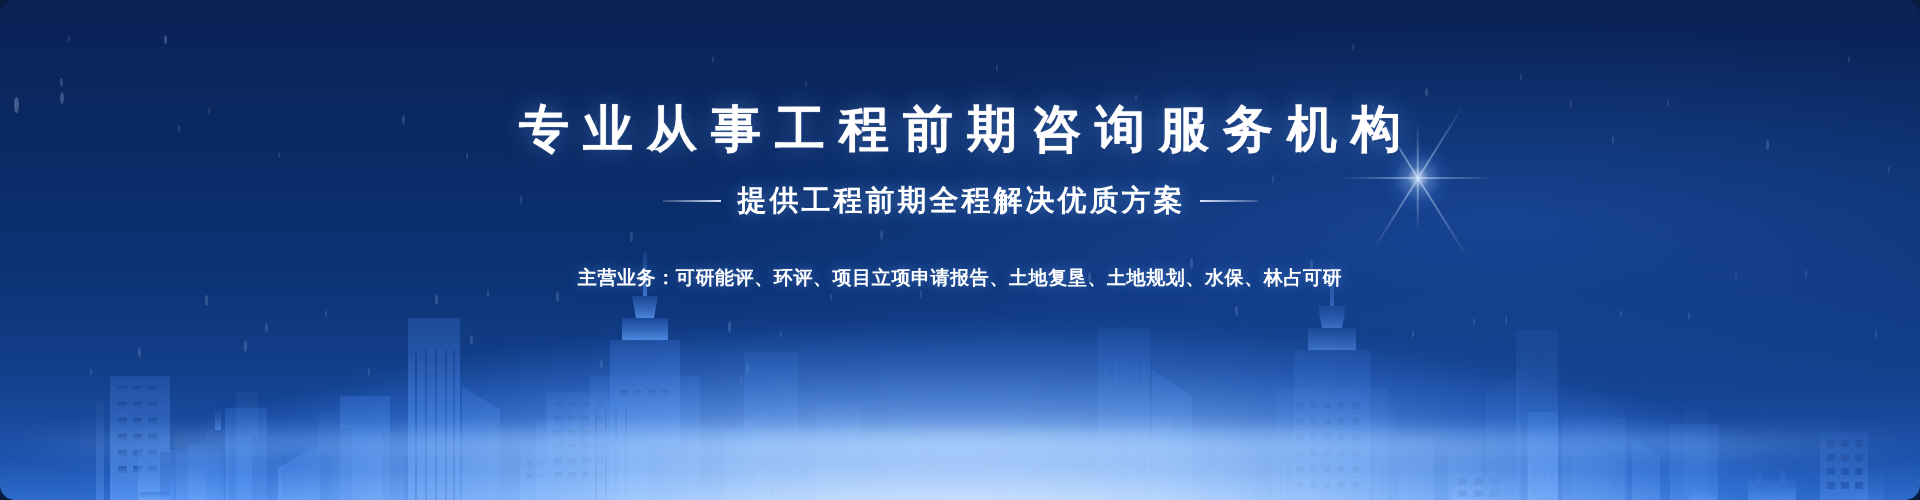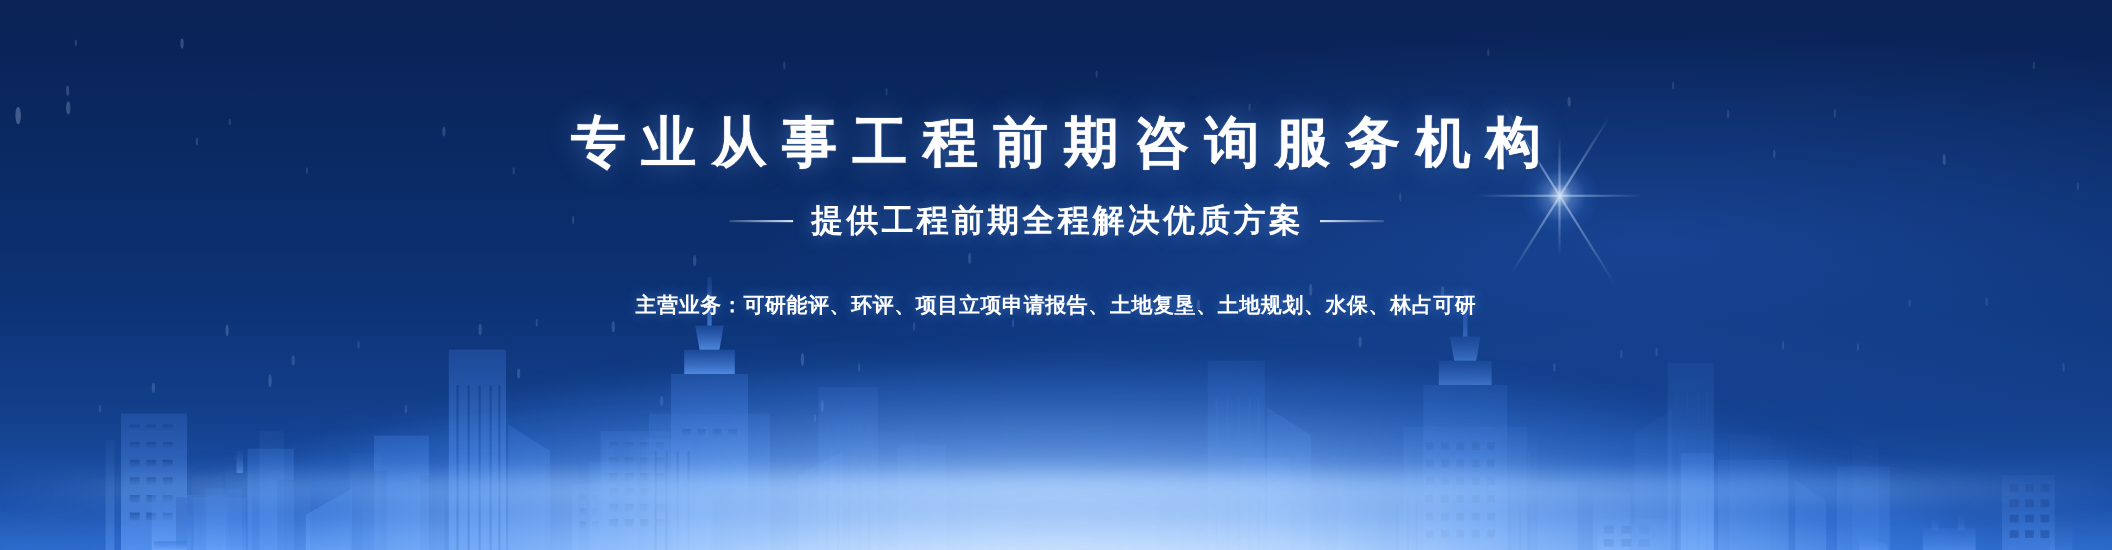--- a/index.html
+++ b/index.html
@@ -11,20 +11,21 @@
   }
 
   #banner{
     position:relative;
     width:1920px; height:500px;
     overflow:hidden;
     background:
       radial-gradient(130% 100% at 50% 118%, rgba(120,190,255,0.95) 0%, rgba(70,140,245,0.55) 16%, rgba(30,80,190,0.20) 33%, rgba(8,40,110,0.0) 52%),
       radial-gradient(60% 55% at 78% 44%, rgba(38,92,190,0.45) 0%, rgba(10,40,105,0.0) 70%),
       linear-gradient(180deg,#0a2255 0%,#0a2a64 30%,#0d3478 58%,#14428f 78%,#1e54ad 92%,#2f6ecb 100%);
+    border-radius: 15px;
   }
 
   
   .stars{ position:absolute; inset:0; pointer-events:none; }
   .star{
     position:absolute;
     background:rgba(205,225,255,0.55);
     border-radius:50%;
     filter:blur(0.6px);
   }

